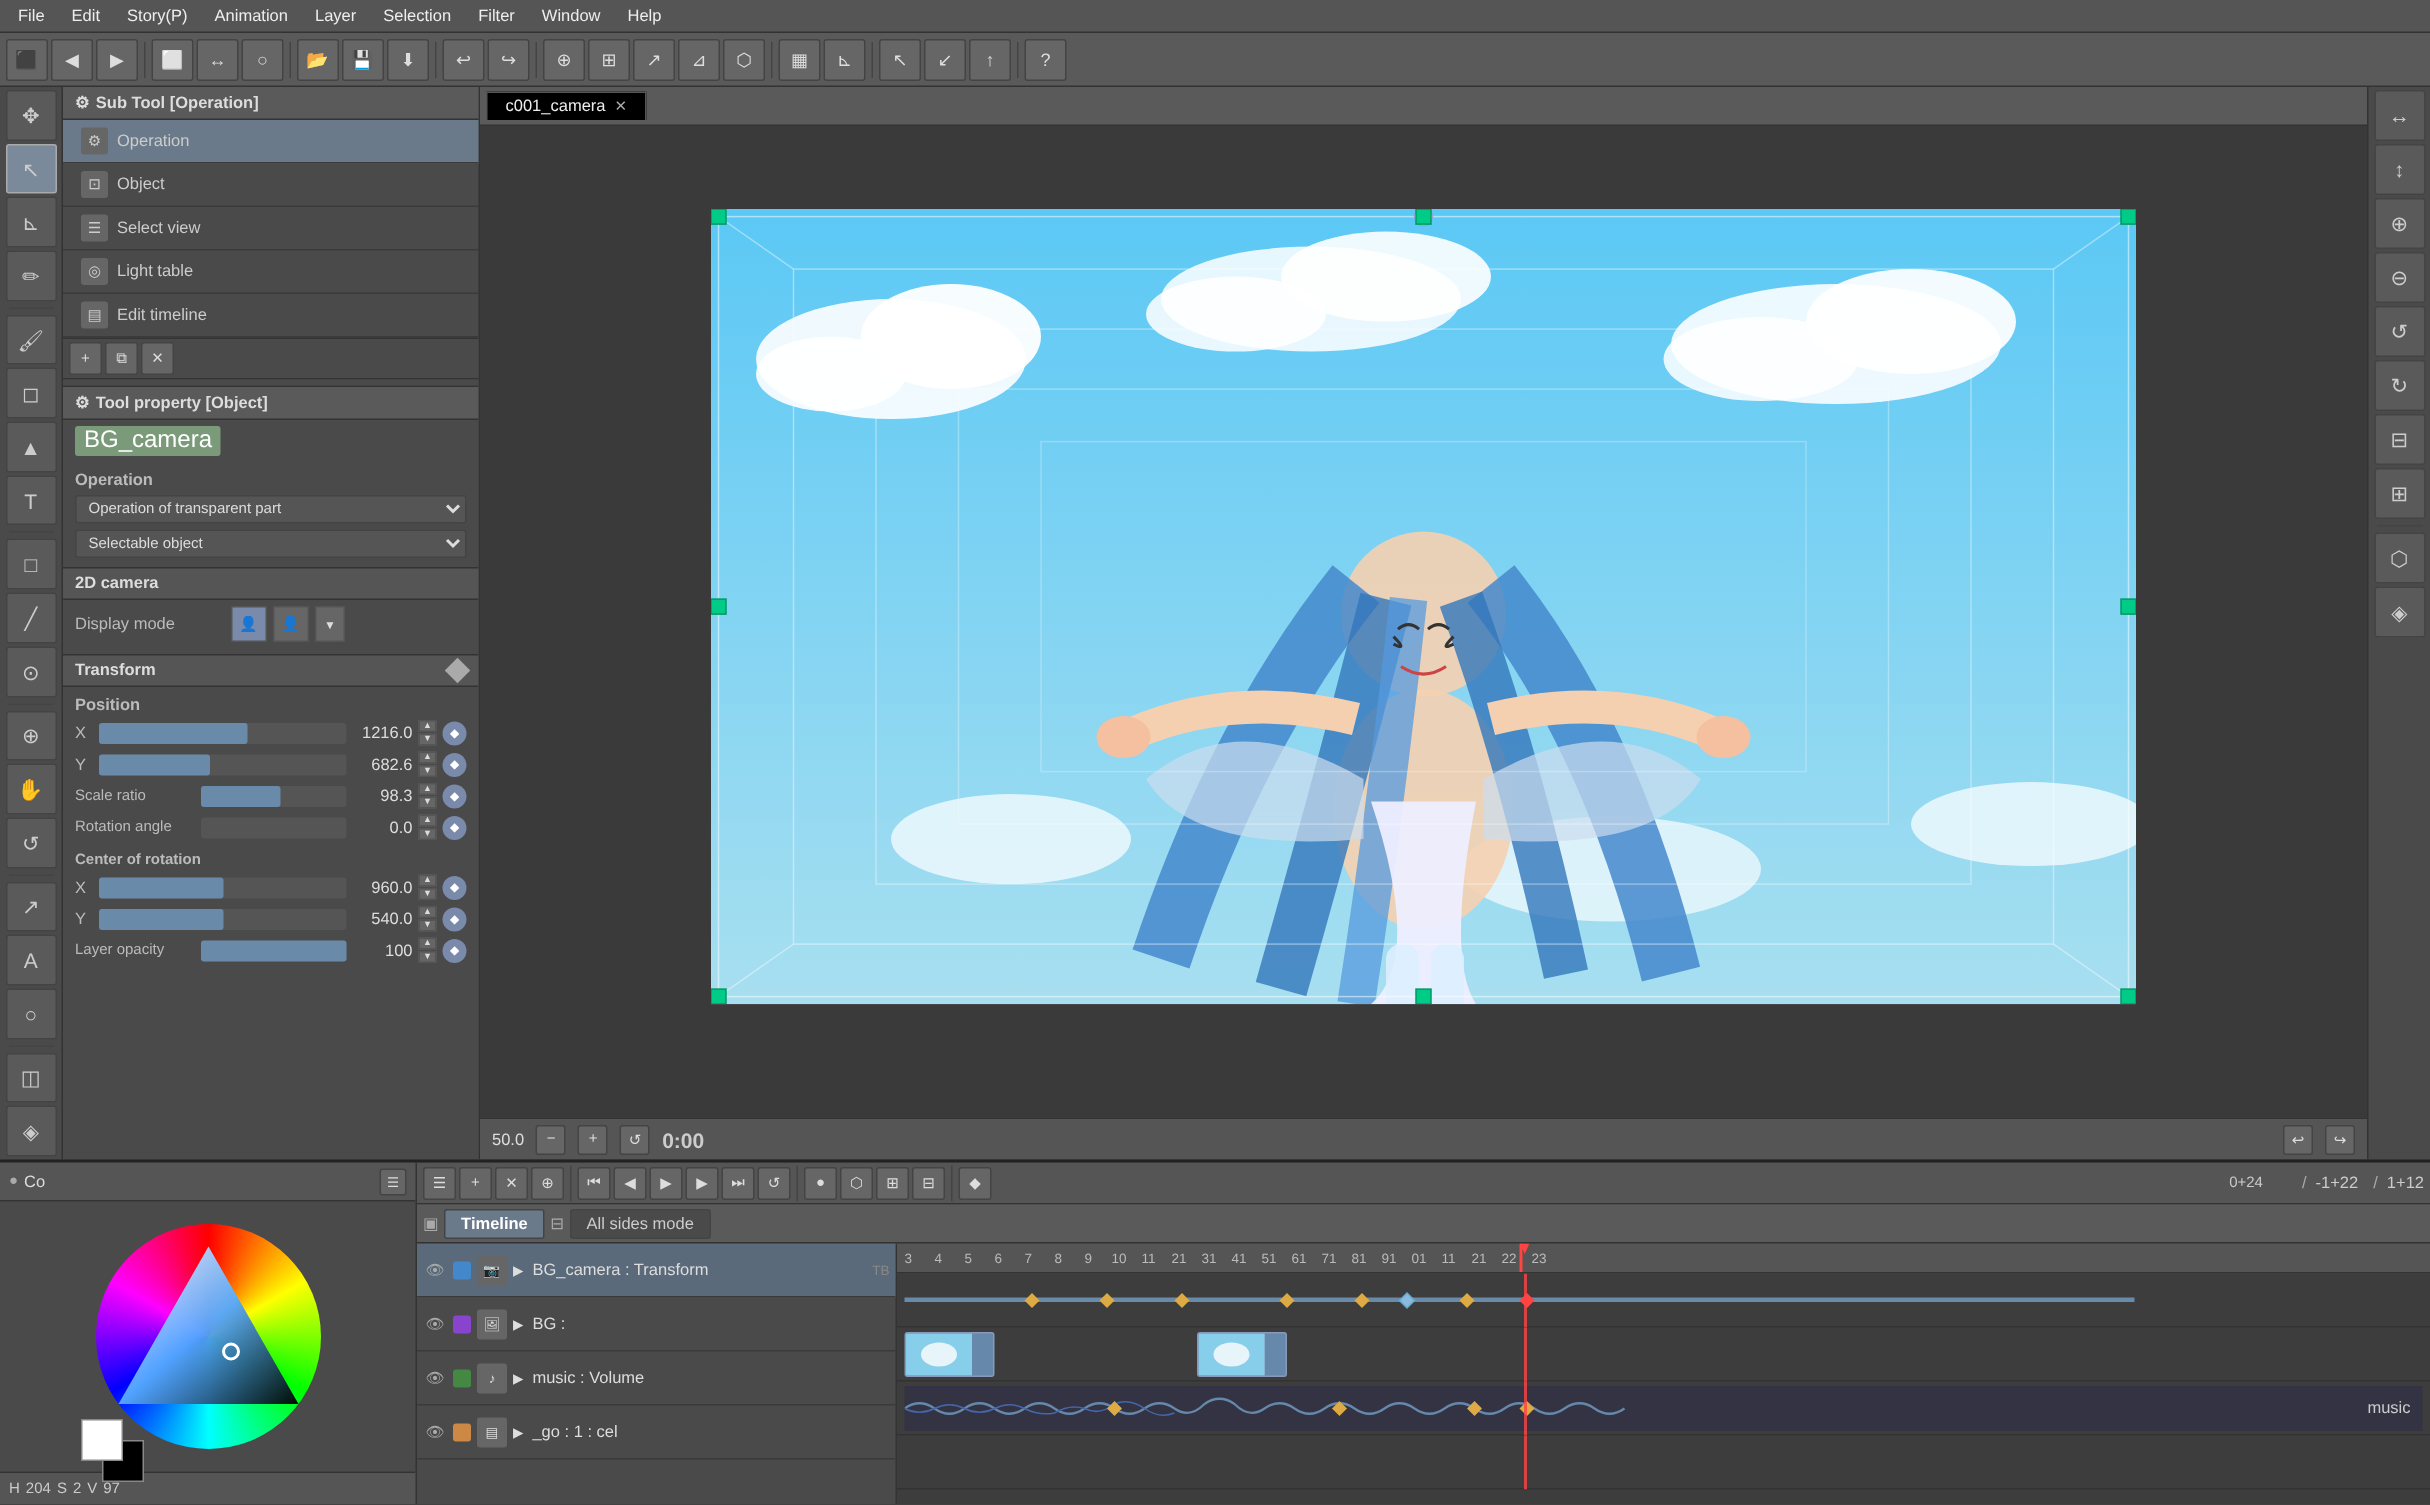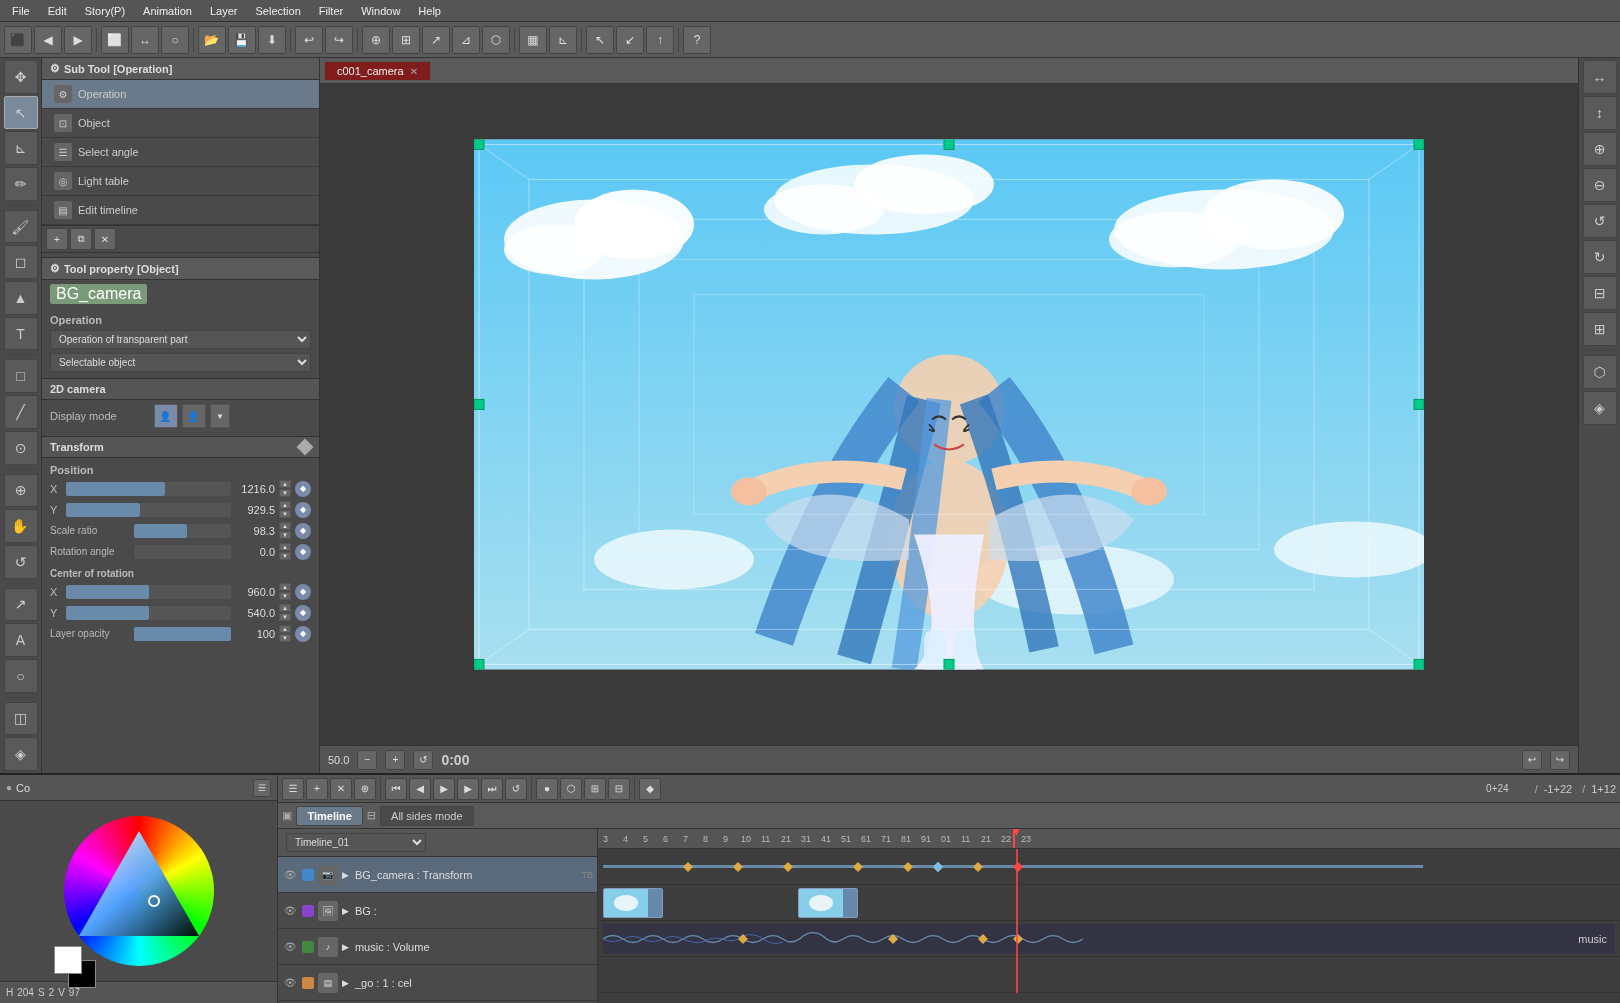--- a/index.html
+++ b/index.html
@@ -313,21 +313,21 @@
       border: 1px solid #555;
       border-bottom: none;
       padding: 3px 12px;
       color: #eee;
       font-size: 11px;
       cursor: pointer;
       display: flex;
       align-items: center;
       gap: 6px;
     }
-    .canvas-tab.active { background: #7f1d1d; }
+    .canvas-tab.active { background: #000000; }
     .canvas-tab-close {
       font-size: 10px;
       color: #aaa;
       cursor: pointer;
     }
     .canvas-viewport {
       flex: 1;
       position: relative;
       overflow: hidden;
       background: #3a3a3a;
@@ -688,21 +688,21 @@
       <div class="sub-tool-item active">
         <div class="sub-tool-icon">⚙</div>
         <span>Operation</span>
       </div>
       <div class="sub-tool-item">
         <div class="sub-tool-icon">⊡</div>
         <span>Object</span>
       </div>
       <div class="sub-tool-item">
         <div class="sub-tool-icon">☰</div>
-        <span>Select angle</span>
+        <span>Select view</span>
       </div>
       <div class="sub-tool-item">
         <div class="sub-tool-icon">◎</div>
         <span>Light table</span>
       </div>
       <div class="sub-tool-item">
         <div class="sub-tool-icon">▤</div>
         <span>Edit timeline</span>
       </div>
     </div>
@@ -763,21 +763,21 @@
           <div class="xy-arrow">▲</div>
           <div class="xy-arrow">▼</div>
         </div>
         <div class="transform-connect-btn">◆</div>
       </div>
       <div class="property-xy-row">
         <span class="xy-label">Y</span>
         <div class="xy-slider">
             <div class="xy-slider-fill" style="width:45%;"></div>
           </div>
-        <span class="xy-value">929.5</span>
+        <span class="xy-value">682.6</span>
         <div class="xy-arrows">
           <div class="xy-arrow">▲</div>
           <div class="xy-arrow">▼</div>
         </div>
         <div class="transform-connect-btn">◆</div>
       </div>
 
       <div class="property-xy-row">
         <span class="xy-label" style="width:80px;font-size:10px;">Scale ratio</span>
         <div class="xy-slider">
@@ -1050,25 +1050,20 @@
         <span style="color:#aaa;font-size:11px;">▣</span>
         <div class="timeline-tab active">Timeline</div>
         <span style="color:#aaa;font-size:11px;">⊟</span>
         <div class="timeline-tab">All sides mode</div>
       </div>
 
       <div class="timeline-content">
 
         <div class="timeline-left">
 
-          <div class="timeline-header-row">
-            <select class="timeline-select">
-              <option>Timeline_01</option>
-            </select>
-          </div>
 
           <div class="timeline-layer-row active">
             <div class="layer-vis-btn">👁</div>
             <div style="width:12px;height:12px;background:#4488cc;border-radius:2px;flex-shrink:0;"></div>
             <div class="layer-icon">📷</div>
             <span style="font-size:9px;margin-right:2px;">▶</span>
             <span class="layer-name">BG_camera : Transform</span>
             <span style="font-size:9px;color:#888;">TB</span>
           </div>
           <div class="timeline-layer-row">

